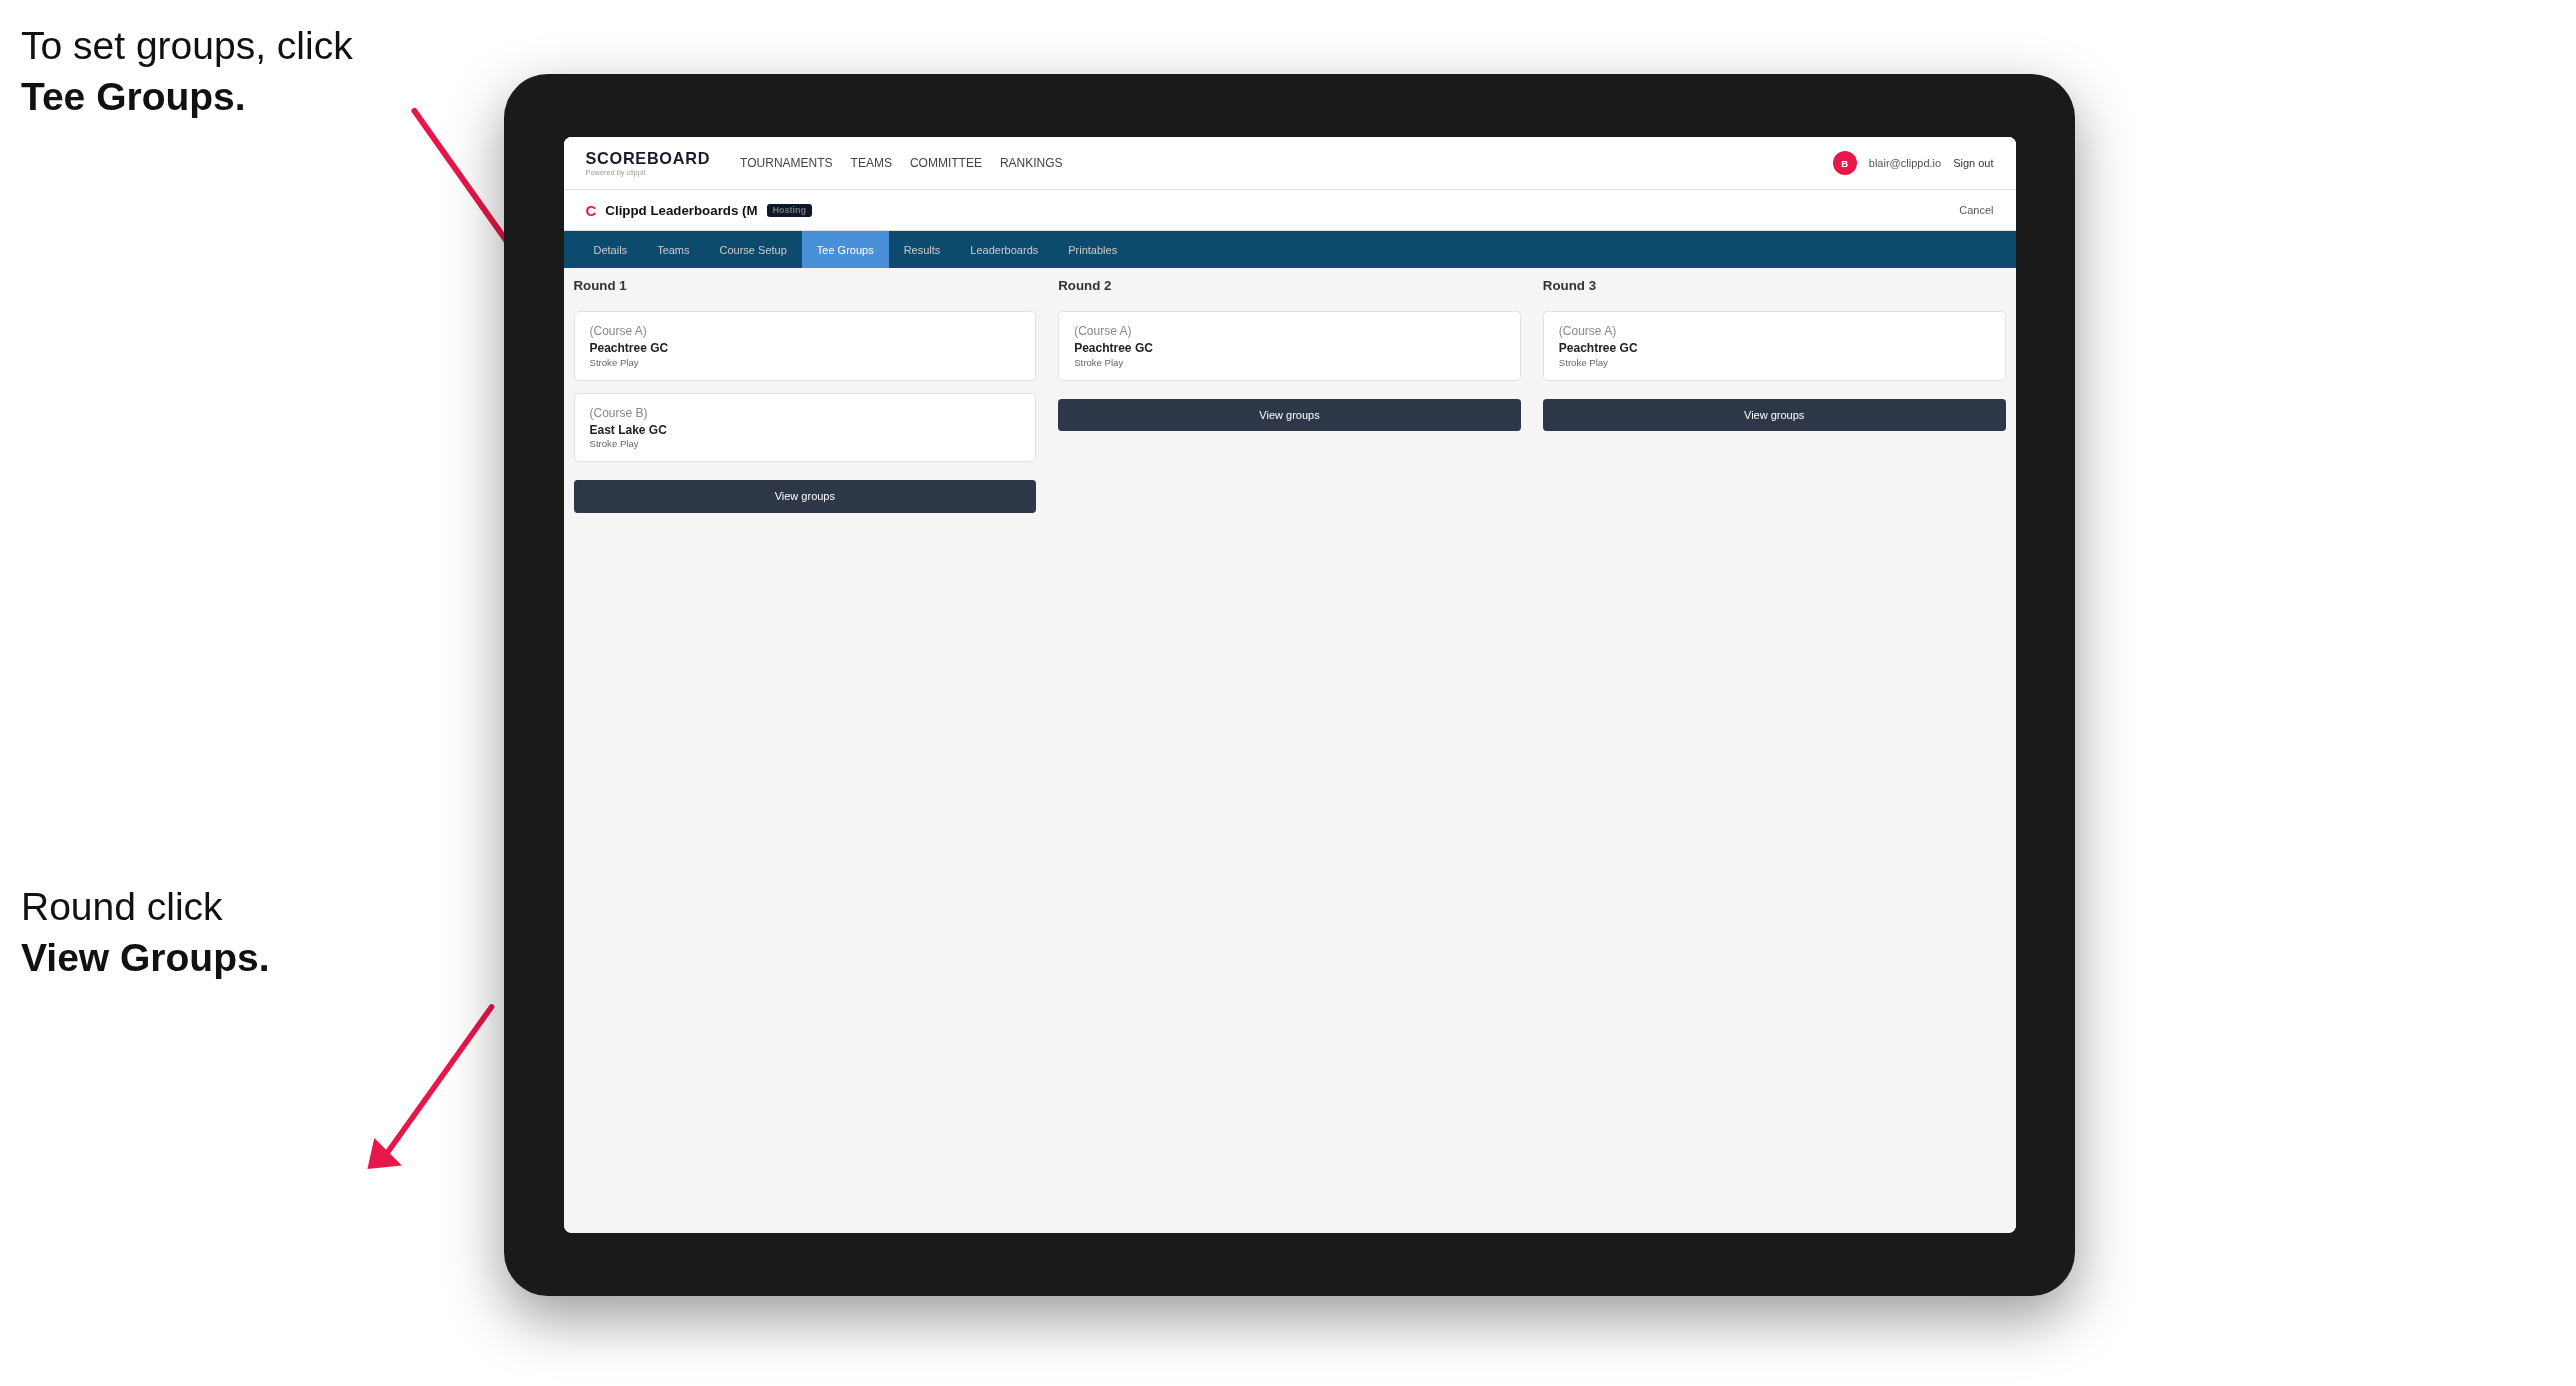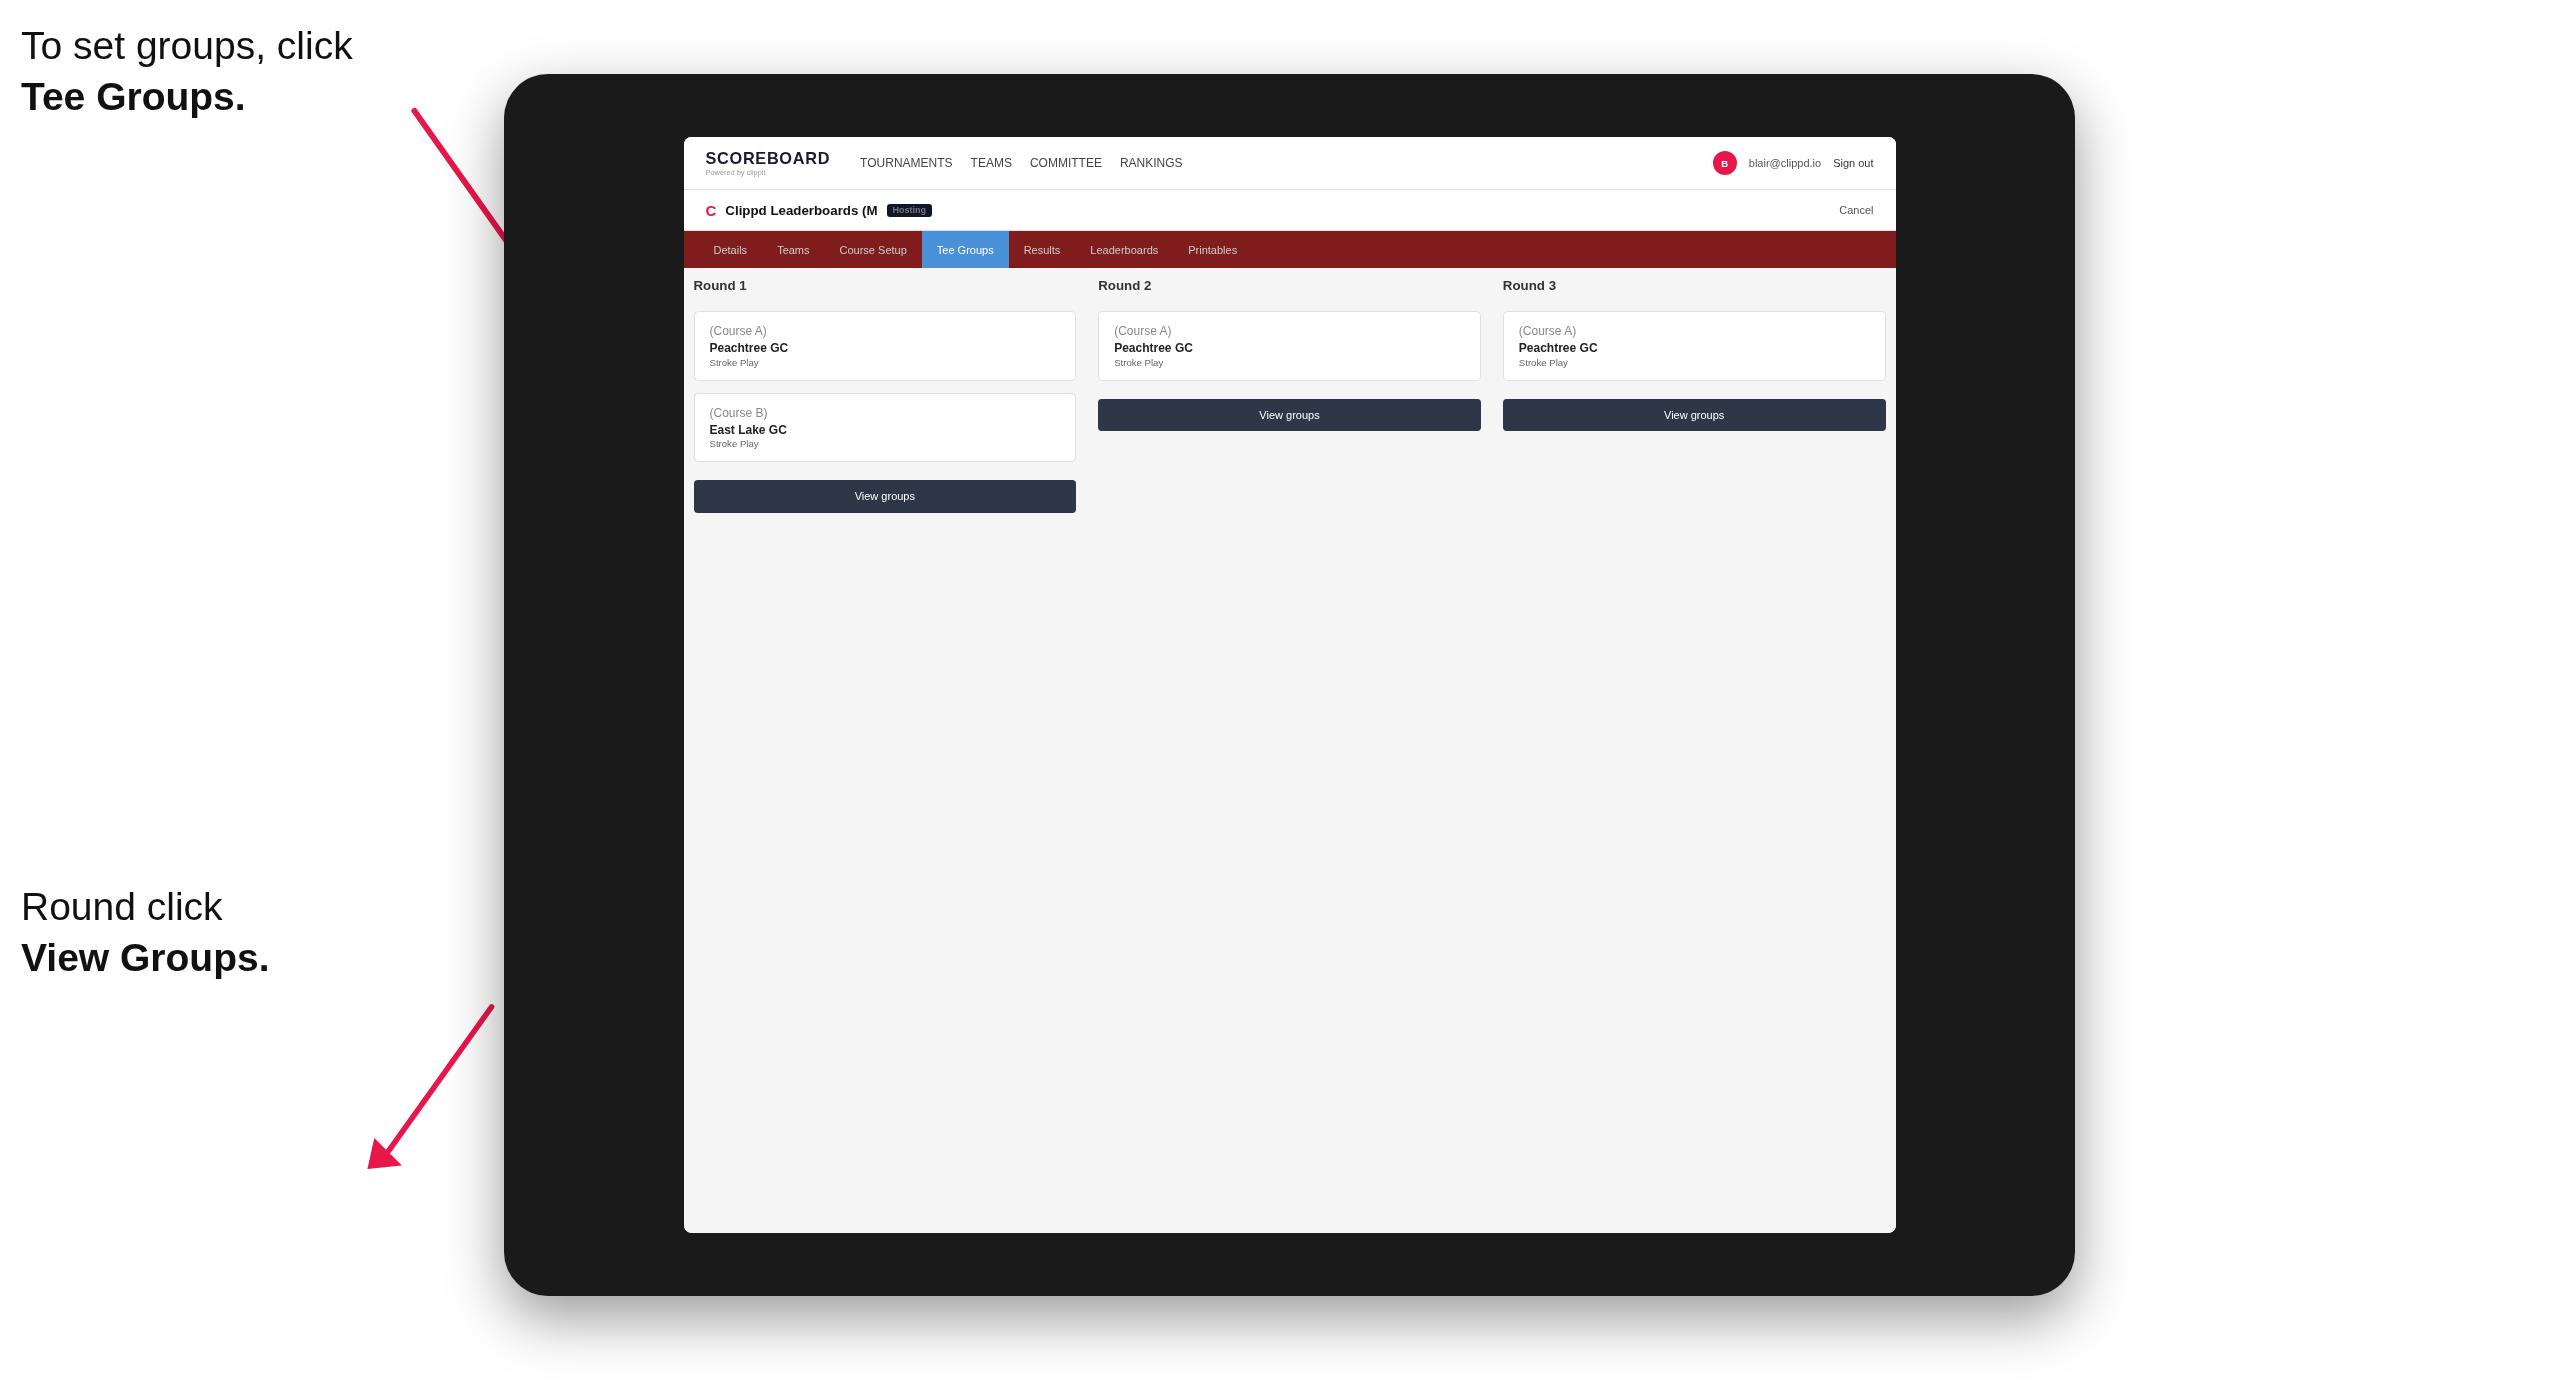--- a/index.html
+++ b/index.html
@@ -47,21 +47,21 @@
       height: 1222px;
       background: #1a1a1a;
       border-radius: 44px;
       box-shadow: 0 22px 59px rgba(0,0,0,0.4);
       display: flex;
       align-items: center;
       justify-content: center;
     }
 
     .tablet-screen {
-      width: 1212px;
+      width: 1452px;
       height: 1096px;
       background: #ffffff;
       border-radius: 7.4px;
       overflow: hidden;
       display: flex;
       flex-direction: column;
     }
 
     
     .top-nav {
@@ -158,21 +158,21 @@
     }
 
     .cancel-btn {
       font-size: 11px;
       color: #555;
       cursor: pointer;
     }
 
     
     .tab-nav {
-      background: #7f1d1d;
+      background: #0c4a6e;
       display: flex;
       align-items: center;
       padding: 0 15px;
       height: 37px;
       flex-shrink: 0;
     }
 
     .tab-item {
       padding: 0 15px;
       height: 37px;

